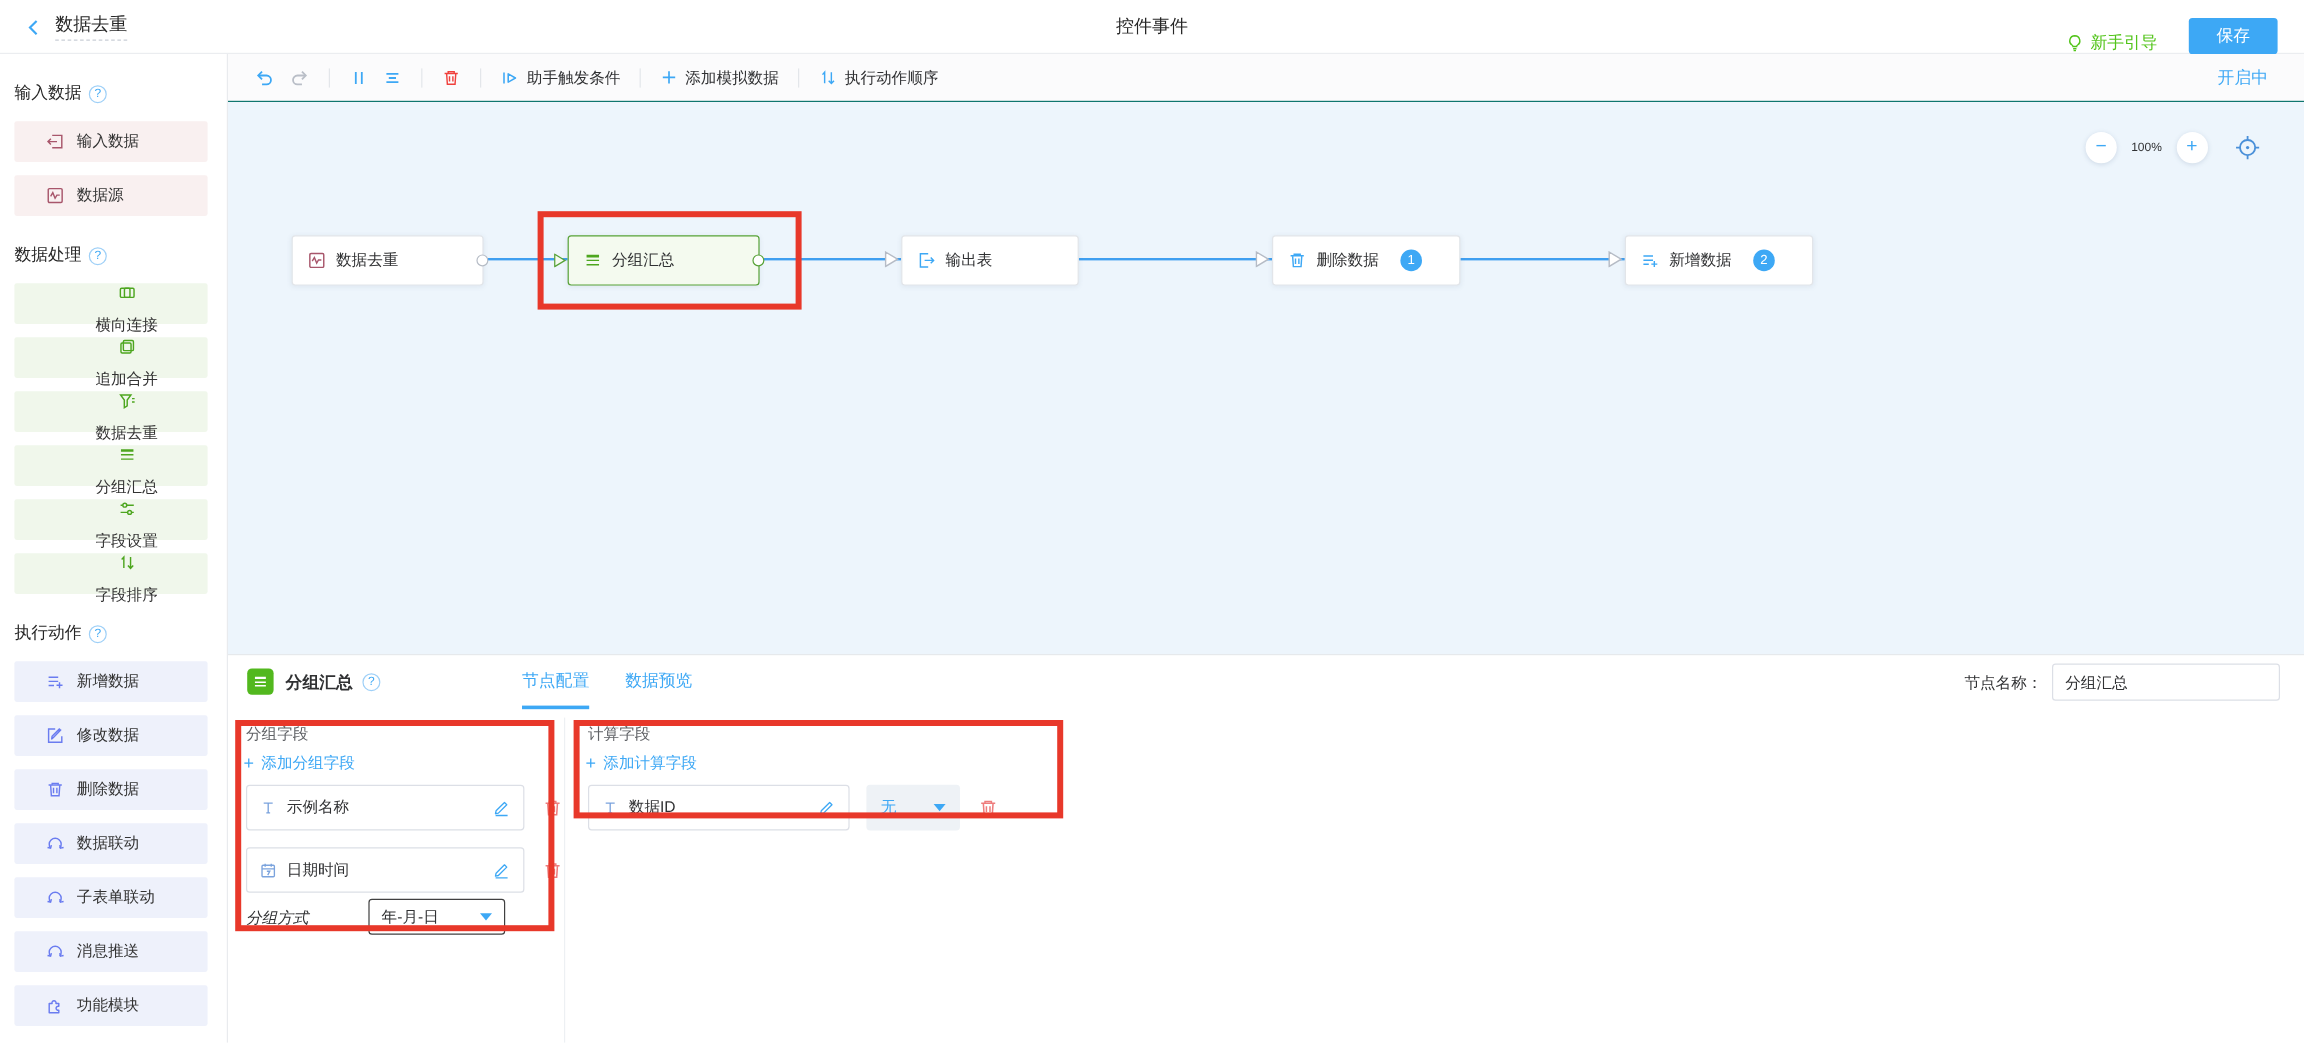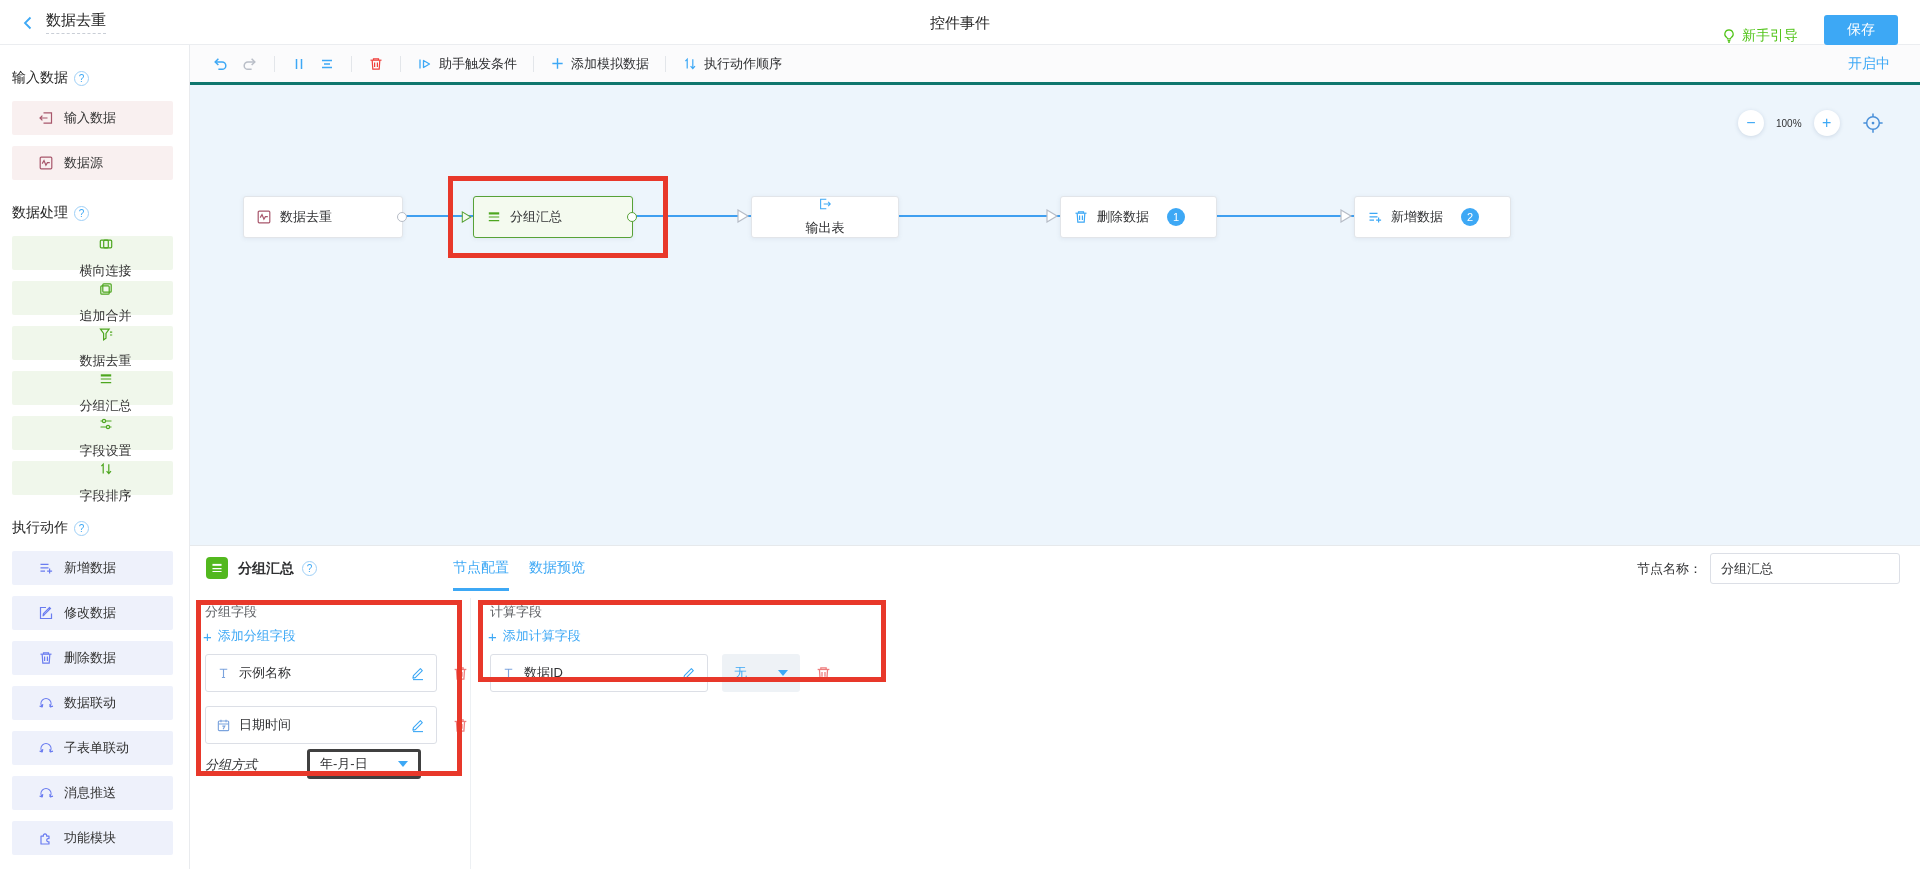--- a/index.html
+++ b/index.html
@@ -25,21 +25,21 @@
   .side-item .lbl { color:#333; font-size:13px; }
   .si-input  { background:#f9f0f0; } .si-input  .ic { color:#a8566b; }
   .si-proc   { background:#f0f7eb;flex-direction:column; } .si-proc   .ic { color:#4da61f; }
   .si-action { background:#eef1fb; } .si-action .ic { color:#6a7cf0; }
   .ic { width:16px; height:16px; flex:0 0 16px; }
 
   .help { display:inline-flex; width:15px; height:15px; border:1px solid #9fd0f7; color:#3da8f5; border-radius:50%; font-size:10px; align-items:center; justify-content:center; background:#fff; cursor:pointer; }
 
   
   .work { position:absolute; left:190px; top:45px; right:0; bottom:0; }
-  .canvas-toolbar { position:absolute; left:0; right:0; top:0; height:40px; background:#fbfbfc; border-bottom:3px solid #0f766e; display:flex; align-items:center; padding-left:16px; z-index:5; }
+  .canvas-toolbar { position:absolute; left:0; right:0; top:0; height:40px; background:#fbfbfc; border-bottom:1px solid #0f766e; display:flex; align-items:center; padding-left:16px; z-index:5; }
   .ct-btn { display:flex; align-items:center; gap:6px; color:#303133; cursor:pointer; padding:0 6px; }
   .ct-btn .bic { color:#3da8f5; }
   .ct-sep { width:1px; height:16px; background:#e3e6ea; margin:0 10px; }
   .undo { color:#3da8f5; } .redo { color:#b9bec7; }
   .tb-trash { color:#f0403c; }
   .ct-status { position:absolute; right:30px; color:#3da8f5; font-size:14px; cursor:pointer; }
 
   .canvas { position:absolute; left:0; right:0; top:40px; bottom:324px; background:#edf5fc; overflow:hidden; }
 
   
@@ -65,41 +65,41 @@
 
   
   .anno { position:absolute; border:5px solid #e8382a; z-index:40; pointer-events:none; }
 
   
   .panel { position:absolute; left:0; right:0; bottom:0; height:324px; background:#fff; border-top:1px solid #e6e9ec; }
   .panel-header { position:absolute; left:0; right:0; top:0; height:45px; }
   .ph-icon { position:absolute; left:16px; top:11px; width:22px; height:22px; background:#52b81e; border-radius:4px; color:#fff; display:flex; align-items:center; justify-content:center; }
   .ph-title { position:absolute; left:48px; top:0; height:45px; line-height:45px; font-size:14px; font-weight:bold; color:#303133; }
   .ph-help { position:absolute; left:112px; top:15px; }
-  .tabs { position:absolute; left:263px; top:0; height:45px; display:flex; gap:20px; }
+  .tabs { position:absolute; left:245px; top:0; height:45px; display:flex; gap:30px; }
   .tab { height:45px; line-height:43px; font-size:14px; color:#3da8f5; cursor:pointer; border-bottom:3px solid transparent; }
   .tab.active { border-bottom-color:#3da8f5; }
   .name-wrap { position:absolute; right:20px; top:7px; display:flex; align-items:center; gap:8px; }
   .name-label { font-size:13px; color:#303133; }
   .name-input { width:190px; height:31px; border:1px solid #dcdfe6; border-radius:3px; padding:0 10px; font-size:13px; color:#303133; font-family:inherit; outline:none; }
 
   .v-divider { position:absolute; left:280px; top:52px; bottom:0; width:1px; background:#edf0f3; }
 
   .sec-title { position:absolute; font-size:13px; color:#606266; }
   .add-link { position:absolute; display:flex; align-items:center; gap:6px; color:#3da8f5; font-size:13px; cursor:pointer; }
   .plus-g { font-size:15px; line-height:1; }
 
   .field-box { position:absolute; height:38px; background:#fff; border:1px solid #dcdfe6; border-radius:3px; display:flex; align-items:center; padding:0 10px; gap:8px; cursor:pointer; }
   .ft-icon { width:15px; height:15px; color:#7ba3dd; flex:0 0 15px; }
   .f-name { flex:1; font-size:13px; color:#303133; white-space:nowrap; overflow:hidden; }
   .edit-ic { width:16px; height:16px; color:#3da8f5; cursor:pointer; }
   .row-trash { position:absolute; width:17px; height:17px; color:#ee7d7d; cursor:pointer; }
 
   .mode-label { position:absolute; font-size:13px; color:#303133; }
-  .select-box { position:absolute; height:30px; border:3px solid #404040; border-radius:3px; background:#fff; display:flex; align-items:center; padding:0 10px; gap:10px; cursor:pointer; font-size:13px; color:#303133; }
+  .select-box { position:absolute; height:30px; border:1px solid #404040; border-radius:3px; background:#fff; display:flex; align-items:center; padding:0 10px; gap:10px; cursor:pointer; font-size:13px; color:#303133; }
   .caret { width:0; height:0; border-left:5px solid transparent; border-right:5px solid transparent; border-top:6px solid #3da8f5; }
   .agg-box { position:absolute; height:38px; background:#eef2f6; border-radius:3px; display:flex; align-items:center; justify-content:space-between; padding:0 12px; cursor:pointer; color:#3da8f5; font-size:13px; }
 </style>
 </head>
 <body>
 
 <div class="app">
 
   <header class="topbar">
     <div class="tb-left">
@@ -351,21 +351,21 @@
             <path d="M1 1l10 6-10 6z" fill="#f4faef" stroke="#57a237" stroke-width="1.2"></path>
           </svg>
         <svg class="nic" viewBox="0 0 16 16" fill="none" stroke="currentColor">
             <path stroke-width="2.2" d="M2.8 4.4h10.4"></path>
             <path stroke-width="1.2" d="M2.8 8h10.4M2.8 11.6h10.4"></path>
           </svg>
         <span class="nlabel">分组汇总</span>
         <span class="out-port green"></span>
       </div>
 
-      <div class="node" style="left:561px;width:148px;flex-direction:column;">
+      <div class="node" style="left:561px;width:148px;">
         <svg class="nic" viewBox="0 0 16 16" fill="none" stroke="currentColor" stroke-width="1.2">
             <path d="M9.5 2.5H3v11h6.5"></path>
             <path d="M6.5 8H14M11.6 5.6 14 8l-2.4 2.4"></path>
           </svg>
         <span class="nlabel">输出表</span>
       </div>
 
       <div class="node" style="left:870px;width:157px;">
         <svg class="nic" viewBox="0 0 16 16" fill="none" stroke="currentColor" stroke-width="1.2">
             <path d="M2.5 4.2h11"></path>

